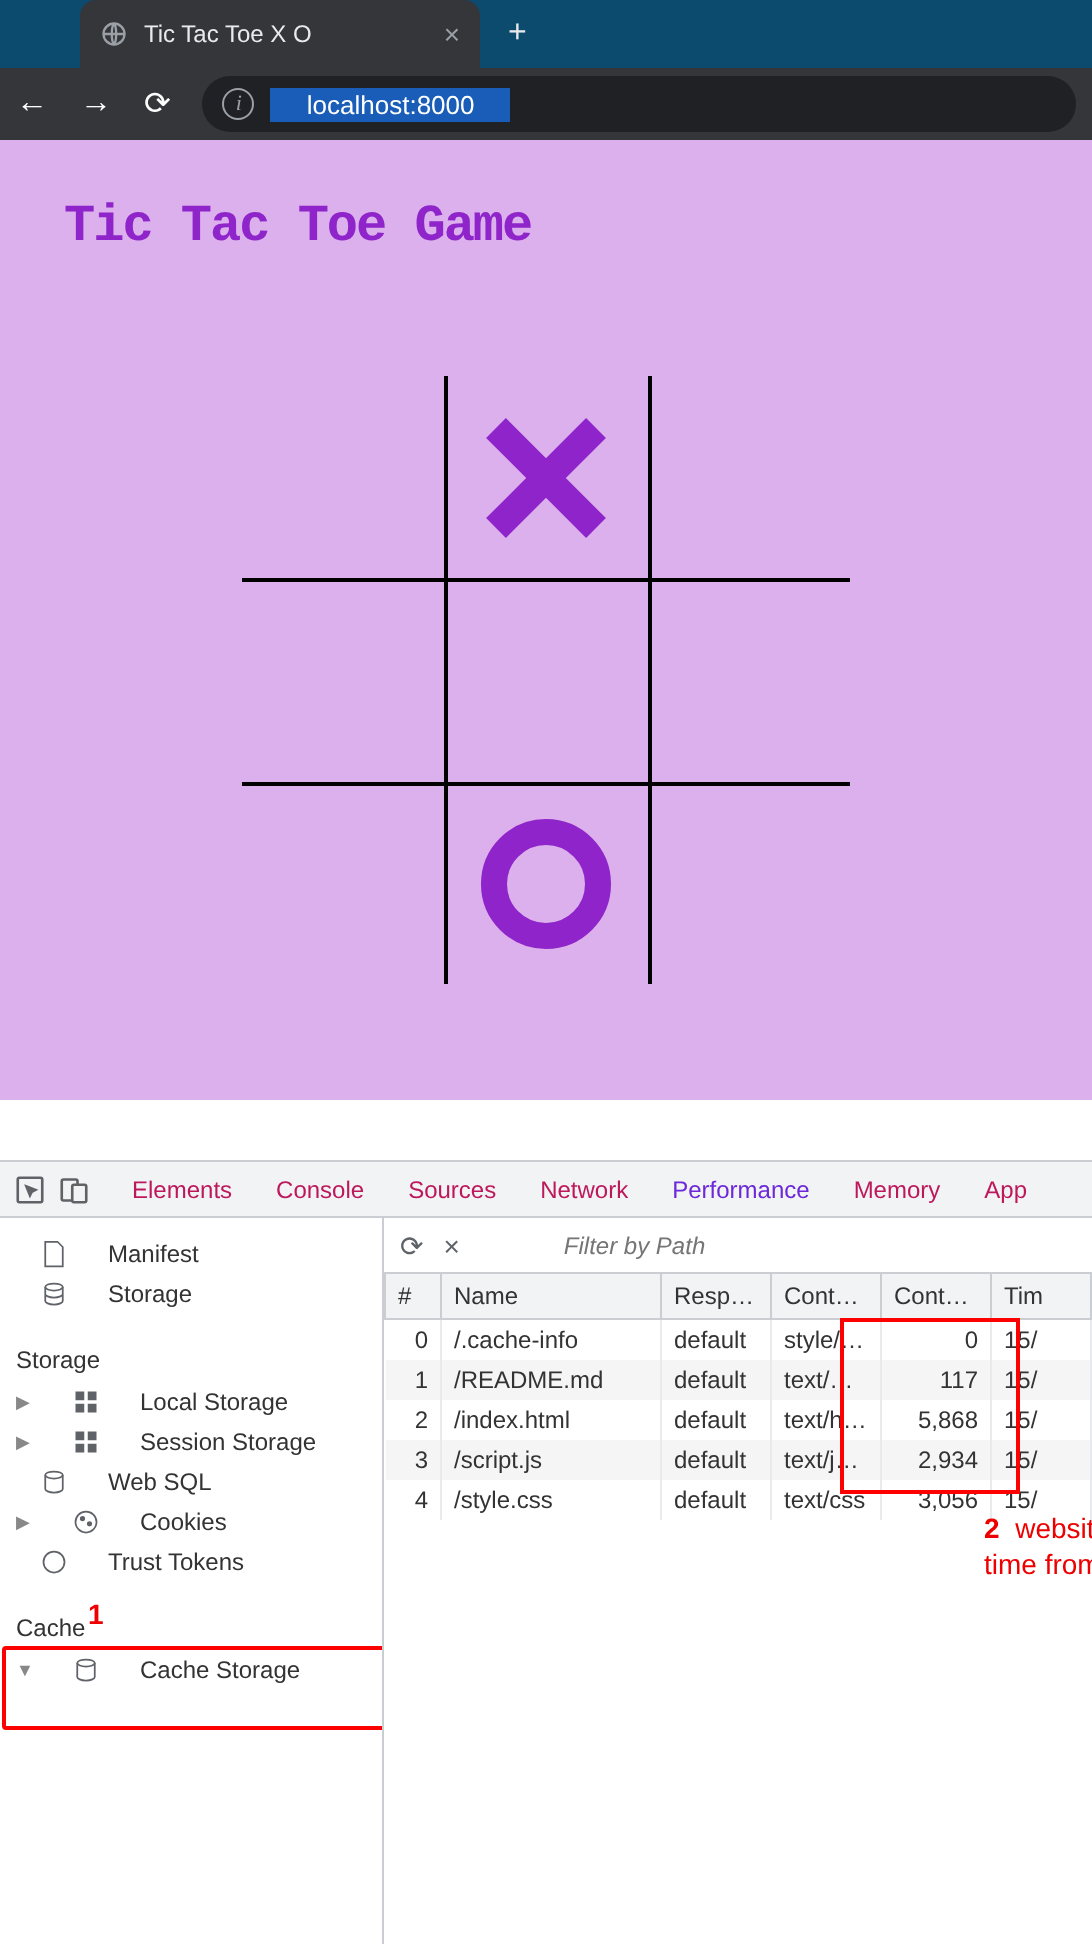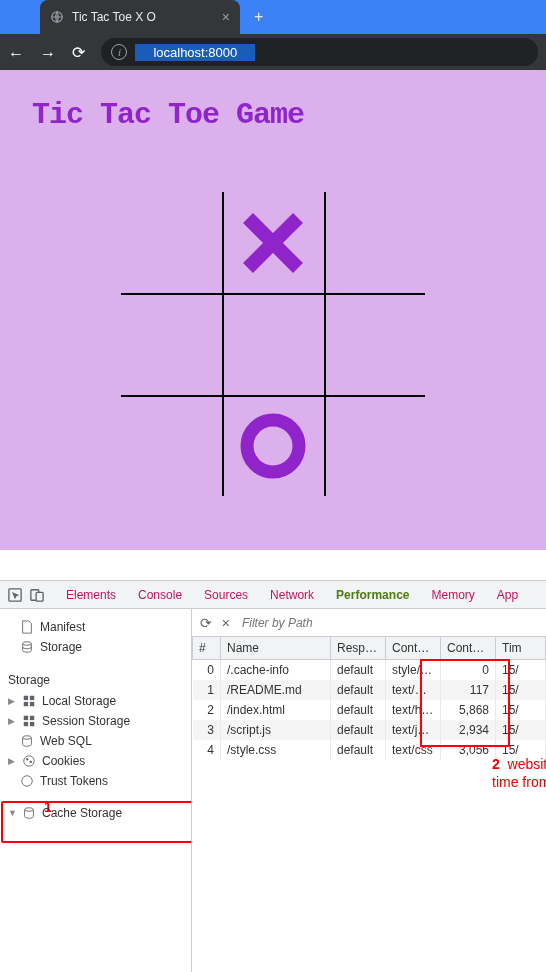--- a/index.html
+++ b/index.html
@@ -1,61 +1,61 @@
 <!DOCTYPE html>
 <html><head>
 <meta charset="utf-8">
 <style>
   * { box-sizing: border-box; }
   body { margin:0; font-family: Arial, sans-serif; font-size:13px; background:#fff; color:#333; width:546px; }
   
-  .browser { background:#3b82f6; }
+  .browser { background:#0c4a6e; }
   .tab-bar { display:flex; align-items:center; height:34px; position:relative; padding-left:40px; }
   .tab { background:#35363a; height:34px; display:flex; align-items:center; padding:0 10px; color:#e8eaed; font-size:12px; width:200px; border-radius:8px 8px 0 0; gap:8px; }
   .tab .favicon { width:14px; height:14px; }
   .tab .close { margin-left:auto; color:#9aa0a6; font-size:14px; }
   .newtab { color:#e8eaed; margin-left:14px; font-size:16px; }
   .url-bar { background:#35363a; height:36px; display:flex; align-items:center; padding:0 8px; gap:16px; }
   .nav-icon { color:#fff; font-size:16px; }
   .url-input { background:#202124; border-radius:14px; height:28px; flex:1; display:flex; align-items:center; padding:0 10px; gap:8px; color:#fff; font-size:13px; }
   .url-input .info { width:16px; height:16px; border:1.5px solid #9aa0a6; border-radius:50%; display:flex; align-items:center; justify-content:center; color:#9aa0a6; font-family:serif; font-style:italic; font-size:11px; }
   .url-text { background:#1a5db8; color:#fff; padding:1px 18px; }
   
   .page { background:#dbb0ec; padding:20px 10px 40px; min-height:480px;}
-  .page h1 { font-family: "Courier New", monospace; font-weight:bold; color:#8e24c9; font-size:30px; margin:8px 0 60px 22px; letter-spacing:-1px; }
+  .page h1 { font-family: "Courier New", monospace; font-weight:bold; color:#8e24c9; font-size:26px; margin:8px 0 60px 22px; letter-spacing:-1px; }
   .board { width:304px; height:304px; margin:0 auto; position:relative; }
   .line { background:#000; position:absolute; }
   .vline { width:2px; height:100%; top:0; }
   .hline { height:2px; width:100%; left:0; }
   .cell { position:absolute; width:101px; height:101px; display:flex; align-items:center; justify-content:center; }
   
   .gap { height:30px; background:#fff; }
   
   .devtools { border-top:1px solid #cacdd1;}
   .dt-header { display:flex; align-items:center; height:28px; border-bottom:1px solid #cacdd1; padding:0 8px; gap:8px; font-size:12px; background:#f1f3f4; }
   .dt-header .dt-icon { width:14px; height:14px; }
   .dt-tabs { display:flex; gap:22px; margin-left:14px;}
   .dt-tab { color:#be185d; cursor:pointer; }
-  .dt-tab.active { color:#4d7c0f;font-weight:bold; }
+  .dt-tab.active { color:#6d28d9; }
   .dt-body { display:flex; height:370px; }
   .dt-sidebar { width:192px; border-right:1px solid #cacdd1; padding:8px 0; overflow:hidden; }
   .dt-group-title { padding:4px 8px; font-size:12px; color:#333; }
-  .dt-item { display:flex; align-items:center; padding:3px 8px 3px 20px; font-size:12px; color:#333; gap:6px; white-space:nowrap; cursor:pointer; }
+  .dt-item { display:flex; align-items:center; padding:3px 8px 3px 20px; font-size:12px; color:#333; gap:20px; white-space:nowrap; cursor:pointer; }
   .dt-item.sub { padding-left:30px; }
   .dt-item .arrow { width:8px; display:inline-block; color:#888; font-size:9px; margin-left:-12px; }
   .dt-item.selected { background:#1a73e8; color:#fff; }
   .dt-divider { height:12px; }
   .dt-item .ico { width:14px; height:14px; flex:0 0 14px; }
   .red-box1 { position:absolute; border:2px solid #f00; border-radius:2px; width:200px; height:42px; left:1px; pointer-events:none; }
   .red-label { color:#e00; font-weight:bold; position:absolute; font-size:14px; }
   
   .dt-main { flex:1; display:flex; flex-direction:column; position:relative; }
   .dt-filter { display:flex; align-items:center; height:28px; border-bottom:1px solid #cacdd1; padding:0 8px; gap:10px; }
   .dt-filter .fico { color:#5f6368; font-size:14px; }
-  .dt-filter input { border:none; outline:none; font-size:12px; font-style:italic; flex:1; background:transparent; color:#999; }
+  .dt-filter input { border:none; outline:none; font-size:12px; font-style:italic; flex:1; background:transparent; color:#999;margin-left:40px; }
   .table { font-size:12px; border-collapse:collapse; width:100%; table-layout:fixed; }
   .table th { text-align:left; font-weight:normal; padding:4px 6px; border:1px solid #cacdd1; border-top:none; color:#333; background:#f1f3f4; overflow:hidden; white-space:nowrap; text-overflow:ellipsis; }
   .table td { padding:3px 6px; border-right:1px solid #e8eaed; overflow:hidden; white-space:nowrap; text-overflow:ellipsis; }
   .table tr.even { background:#f5f5f5; }
   .table td.num { text-align:right; }
   .red-box2 { position:absolute; border:2px solid #f00; left:228px; top:50px; width:90px; height:88px; pointer-events:none; }
   .red-anno { position:absolute; color:#e00; font-size:14px; left:300px; top:146px; width:236px; line-height:1.3; }
 </style>
 </head>
 <body>
@@ -179,20 +179,21 @@
           <span>Cookies</span>
         </div>
       <div class="dt-item">
           <svg class="ico" viewBox="0 0 16 16" fill="none" stroke="#5f6368">
             <circle cx="8" cy="8" r="6"></circle>
           </svg>
           <span>Trust Tokens</span>
         </div>
       <div class="dt-divider"></div>
       <span class="red-label" style="left:44px;margin-top:-4px">1</span>
+      <div class="dt-group-title">Cache</div>
       <div style="position:relative">
         <div class="red-box1" style="top:-2px"></div>
         <div class="dt-item">
             <span class="arrow">▼</span>
             <svg class="ico" viewBox="0 0 16 16" fill="none" stroke="#5f6368">
               <ellipse cx="8" cy="4" rx="5" ry="2"></ellipse>
               <path d="M3 4v8c0 1 2 2 5 2s5-1 5-2V4"></path>
             </svg>
             <span>Cache Storage</span>
           </div>

